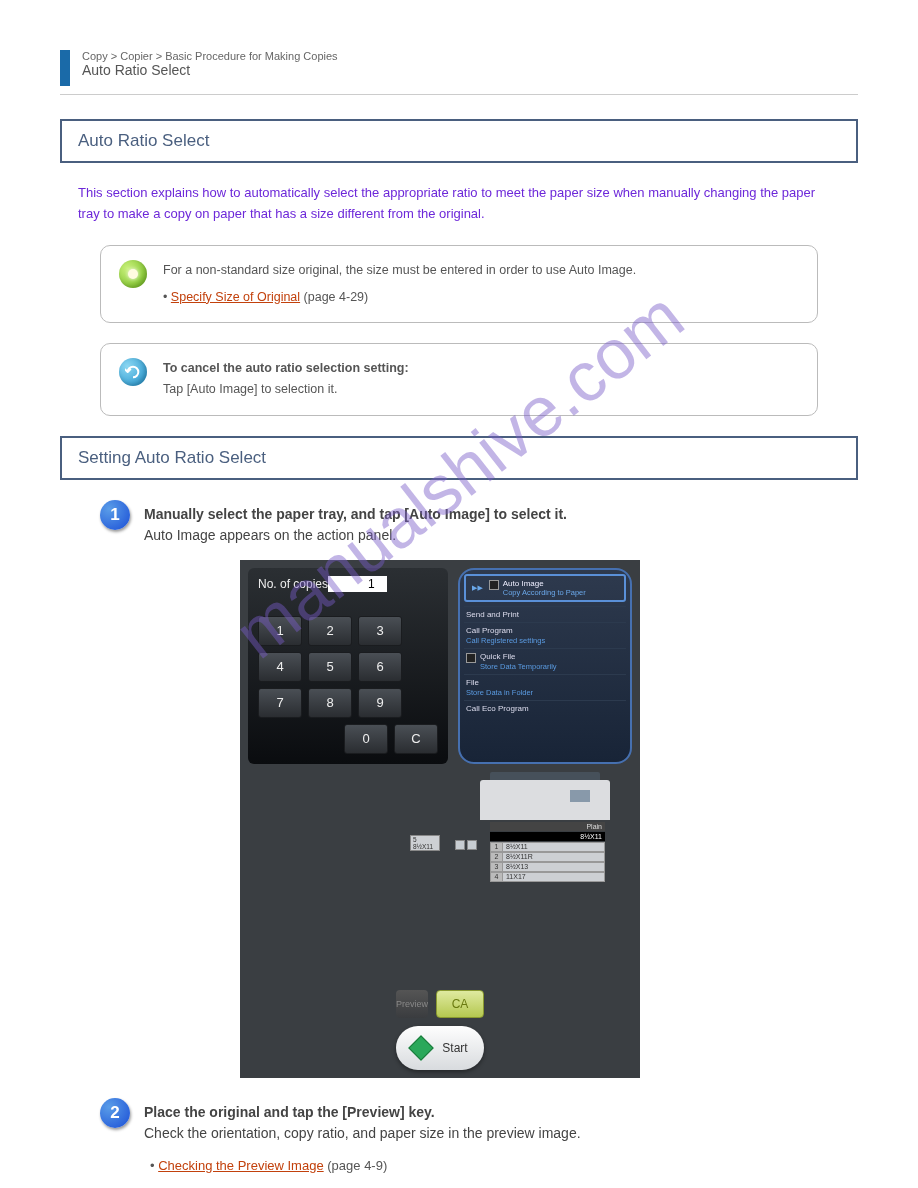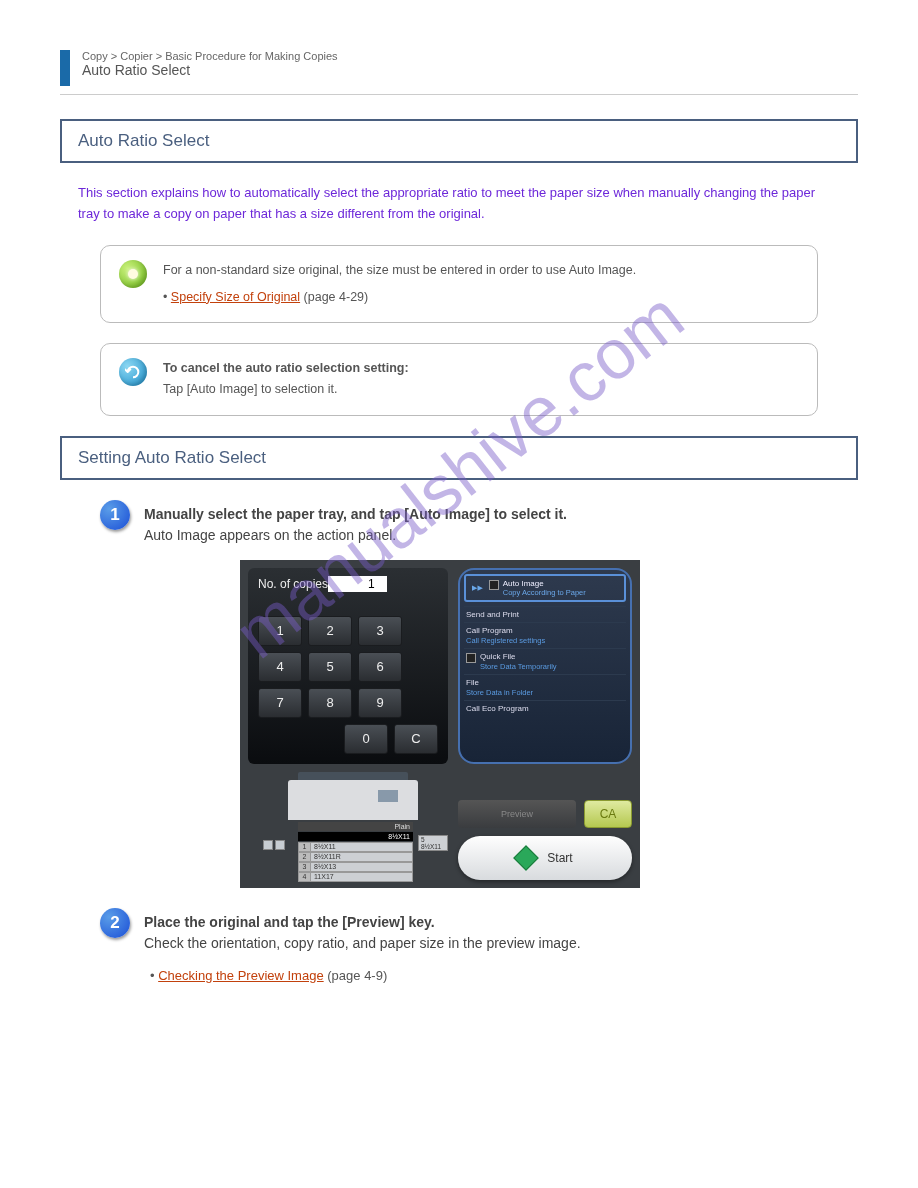--- a/index.html
+++ b/index.html
@@ -160,21 +160,21 @@
   .side-hero .chk { width:10px;height:10px;border:1px solid #999;background:#222;margin-top:1px;}
   .side-hero .lbl1 { color:#eef; font-size:8px;}
   .side-hero .lbl2 { color:#6aa7e8; font-size:7.5px;}
   .triangles { color:#6aa7e8; font-size:7px; padding:0 2px; align-self:center;}
   .side-item { padding: 3px 2px; border-top: 1px solid #2c3a4e; }
   .side-item .t1 { color:#dde; font-size:8px;}
   .side-item .t2 { color:#5a9ae0; font-size:7.5px; margin-top:1px;}
   .side-item.flex { display:flex; gap:4px; align-items:flex-start;}
   .side-item .chk { width:10px;height:10px;border:1px solid #999;background:#222;flex-shrink:0;margin-top:1px;}
 
-  .ss-bottom { display:flex; padding:8px; gap:10px; align-items:flex-end;}
+  .ss-bottom { display:flex; padding:8px; gap:10px; align-items:center;flex-direction:column;}
   .printer-illus {
     flex:0 0 200px;
     position:relative;
     height:100px;
   }
   .printer-body { position:absolute; left:40px; top:0; width:130px; height:40px; background:#dcdde0; border-radius:3px 3px 0 0;}
   .printer-top { position:absolute; left:50px; top:-8px; width:110px; height:12px; background:#46505a; border-radius:2px;}
   .printer-screen { position:absolute; left:130px; top:10px; width:20px; height:12px; background:#89a;}
   .printer-trays { position:absolute; left:50px; top:42px; width:115px;}
   .tray-plain { background:#444;color:#ddd;font-size:7px;padding:1px 3px;margin-bottom:1px;text-align:right;}

